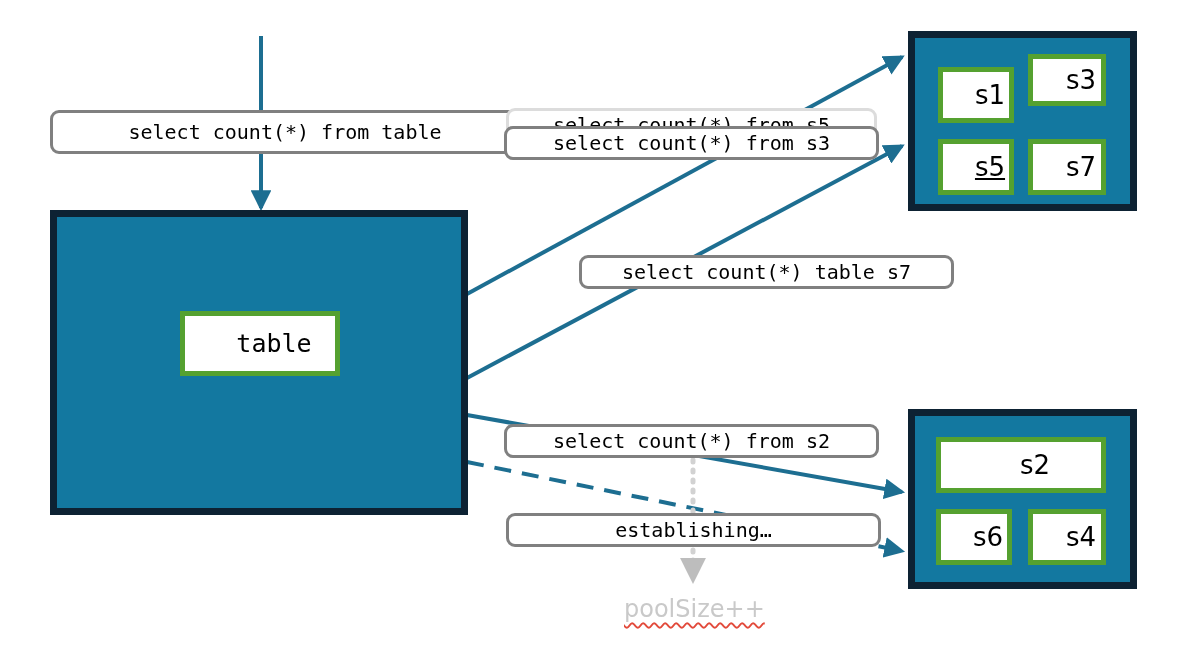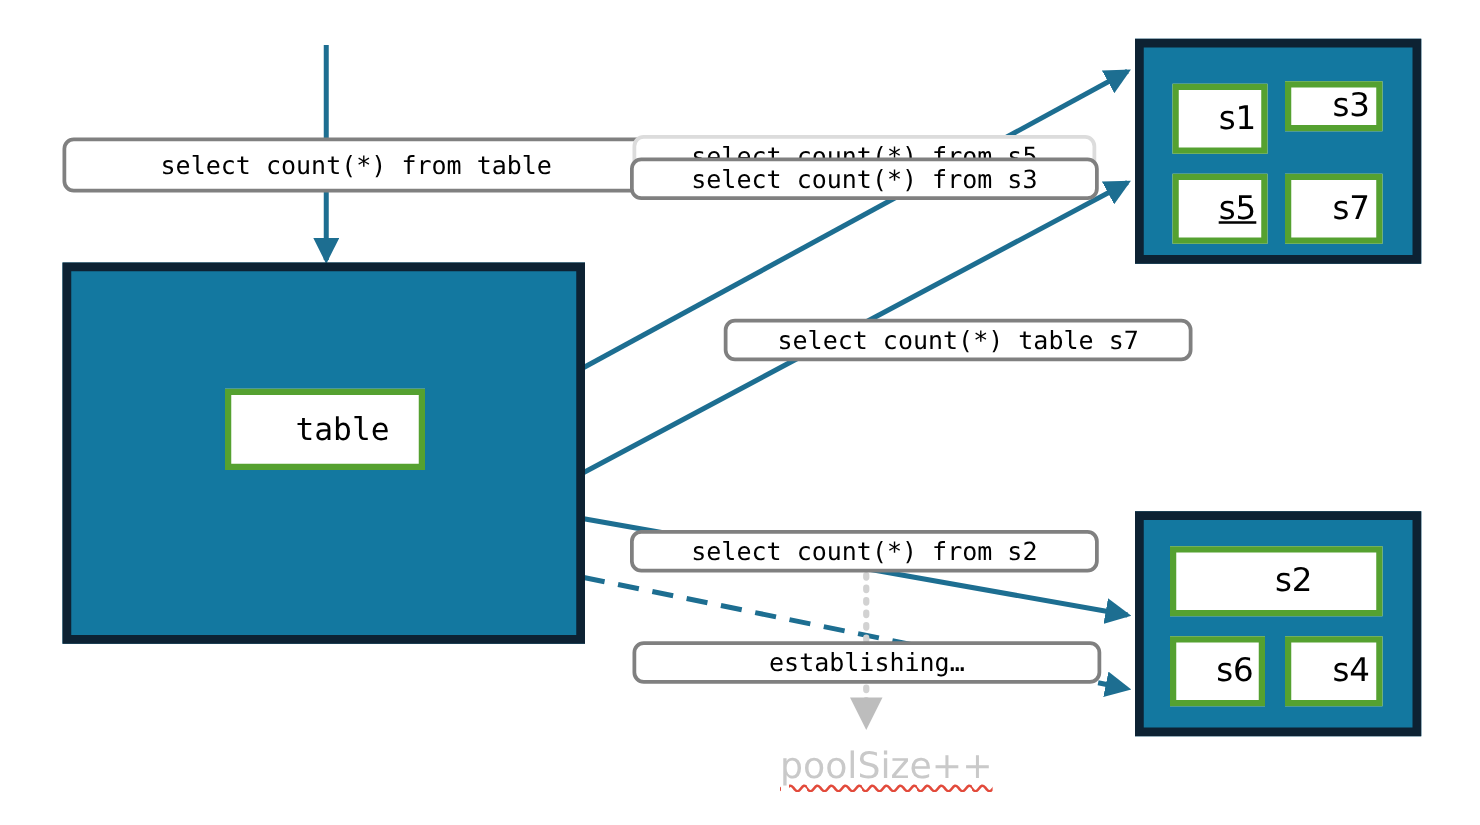--- a/index.html
+++ b/index.html
@@ -70,21 +70,21 @@
   }
   .label-box.faded {
     border-color: #dcdcdc;
   }
 
   
   .ghost-text {
     position: absolute;
     color: #c9c9c9;
     font-family: "DejaVu Sans", sans-serif;
-    font-size: 29px;
+    font-size: 24px;
     white-space: nowrap;
     text-decoration: underline wavy #e24a3b;
     text-decoration-thickness: 1.5px;
     text-underline-offset: 5px;
   }
 </style>
 </head>
 <body>
 
 <div id="canvas">
@@ -114,21 +114,21 @@
 
   <div class="label-box" style="left:50px; top:110px; width:470px; height:44px;">select count(*) from table</div>
 
   <div class="pool" style="left:50px; top:210px; width:418px; height:305px;"></div>
 
   <div class="node mono" style="left:180px; top:311px; width:160px; height:65px;">table</div>
 
   <div class="pool" style="left:908px; top:31px; width:229px; height:180px;"></div>
 
   <div class="node" style="left:938px; top:67px; width:76px; height:56px;">s1</div>
-  <div class="node" style="left:1028px; top:65px; width:78px; height:40px;">s3</div>
+  <div class="node" style="left:1028px; top:54px; width:78px; height:52px;">s3</div>
   <div class="node" style="left:938px; top:139px; width:76px; height:56px;text-decoration:underline;">s5</div>
   <div class="node" style="left:1028px; top:139px; width:78px; height:56px;">s7</div>
 
   <div class="pool" style="left:908px; top:409px; width:229px; height:180px;"></div>
 
   <div class="node" style="left:936px; top:437px; width:170px; height:56px;">s2</div>
   <div class="node" style="left:936px; top:509px; width:76px; height:56px;">s6</div>
   <div class="node" style="left:1028px; top:509px; width:78px; height:56px;">s4</div>
 
   <div class="label-box faded" style="left:506px; top:108px; width:371px; height:34px;">select count(*) from s5</div>

